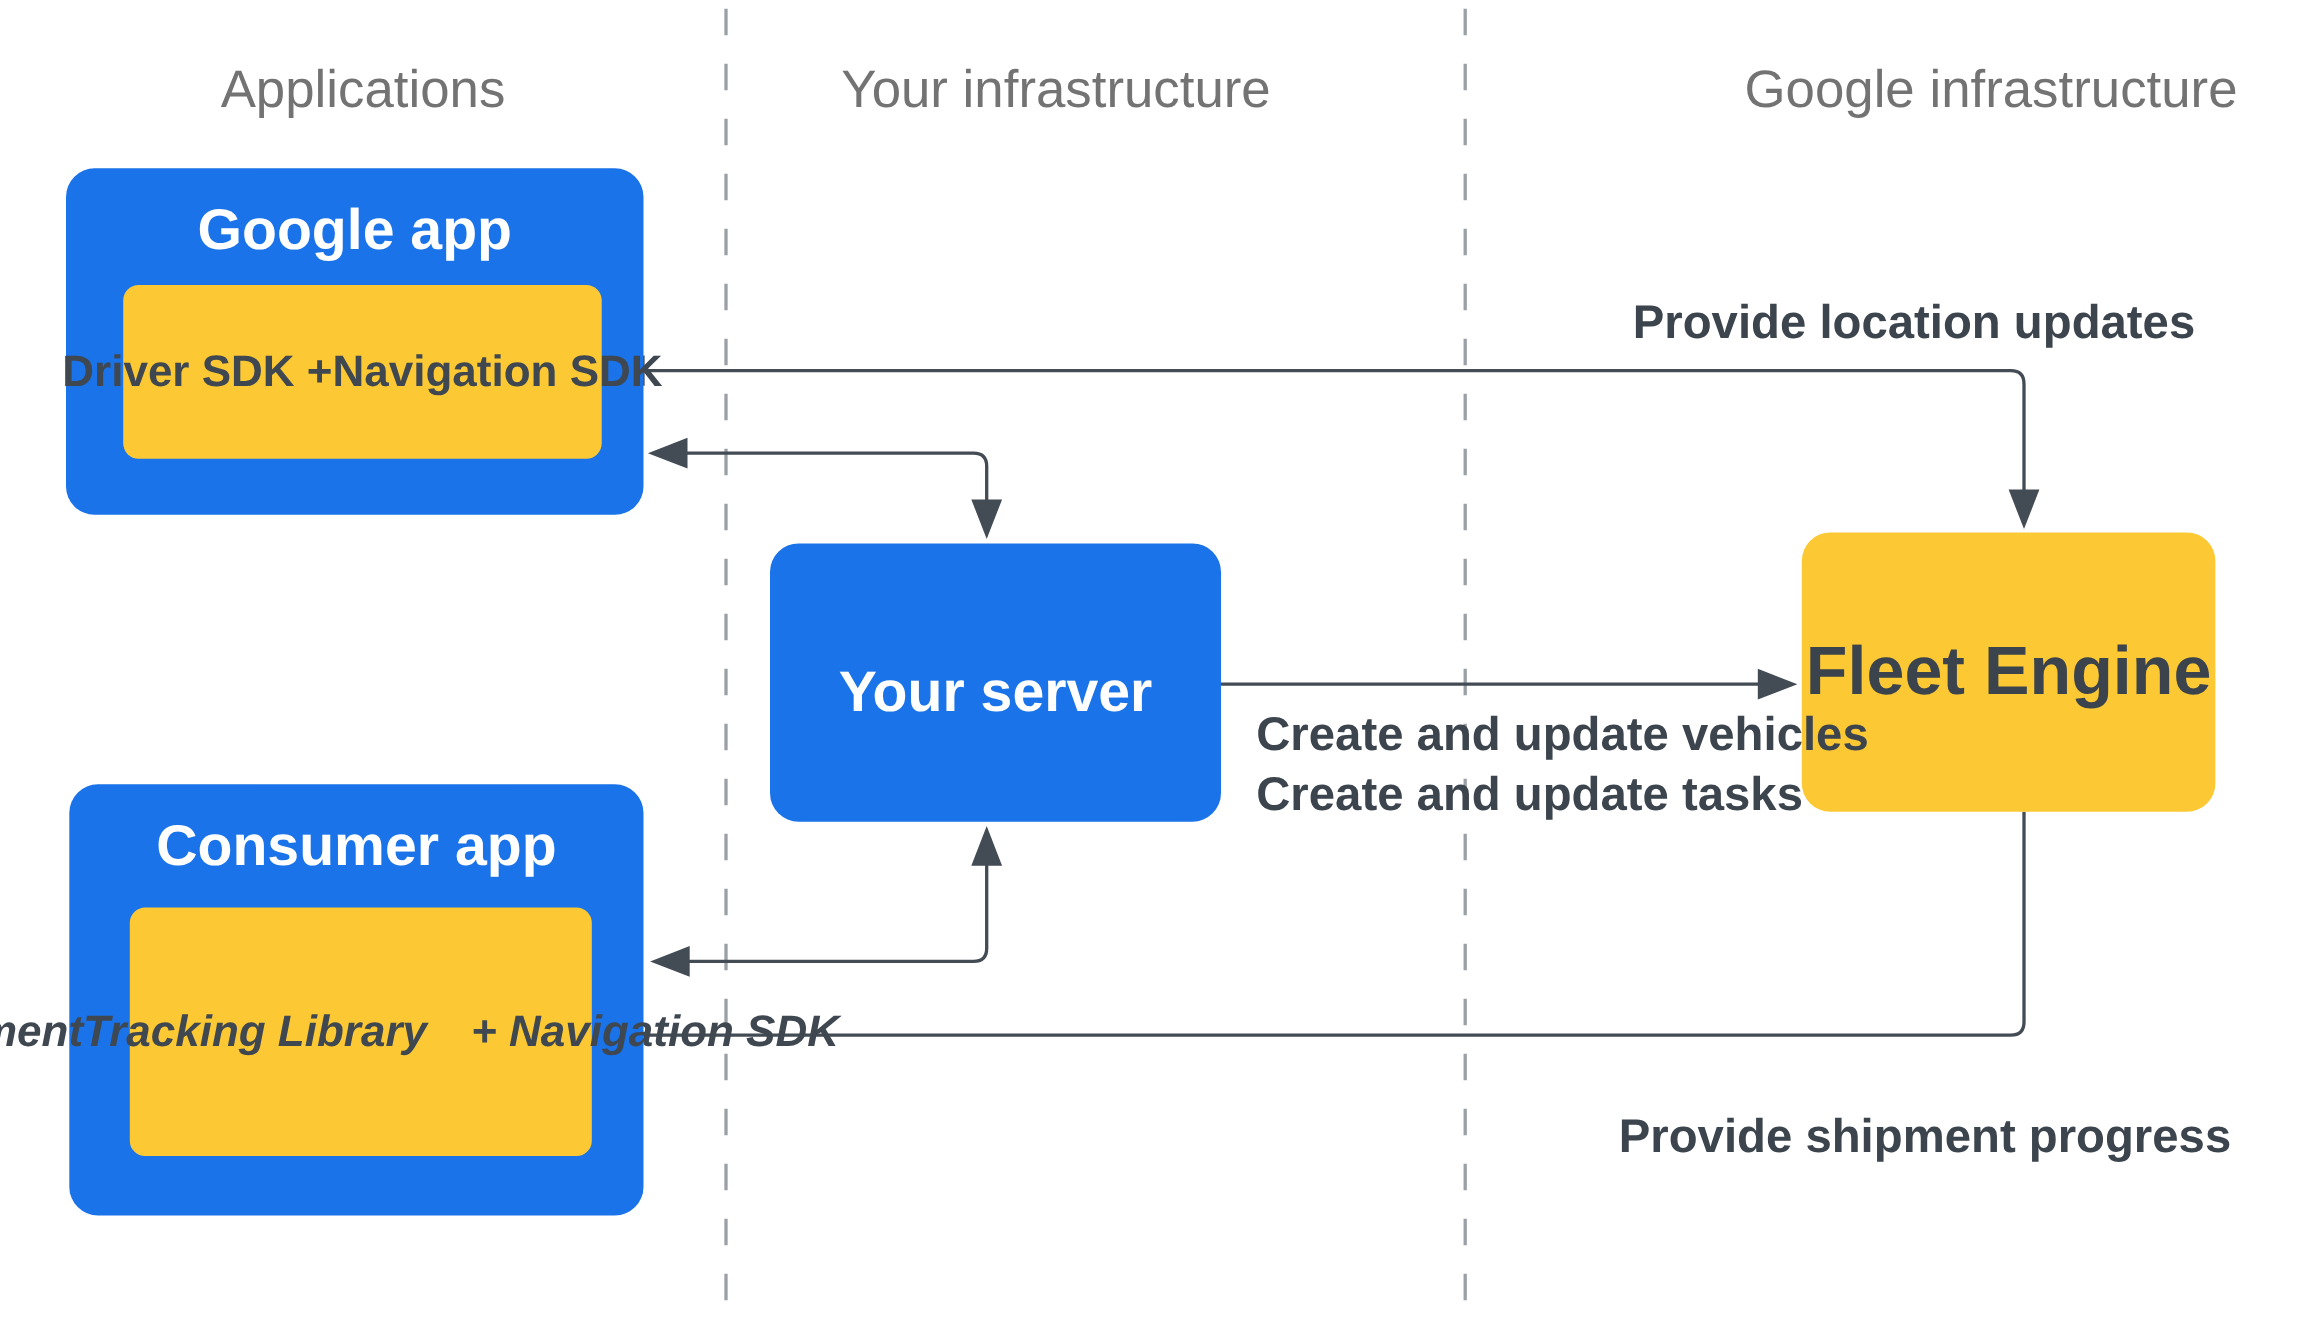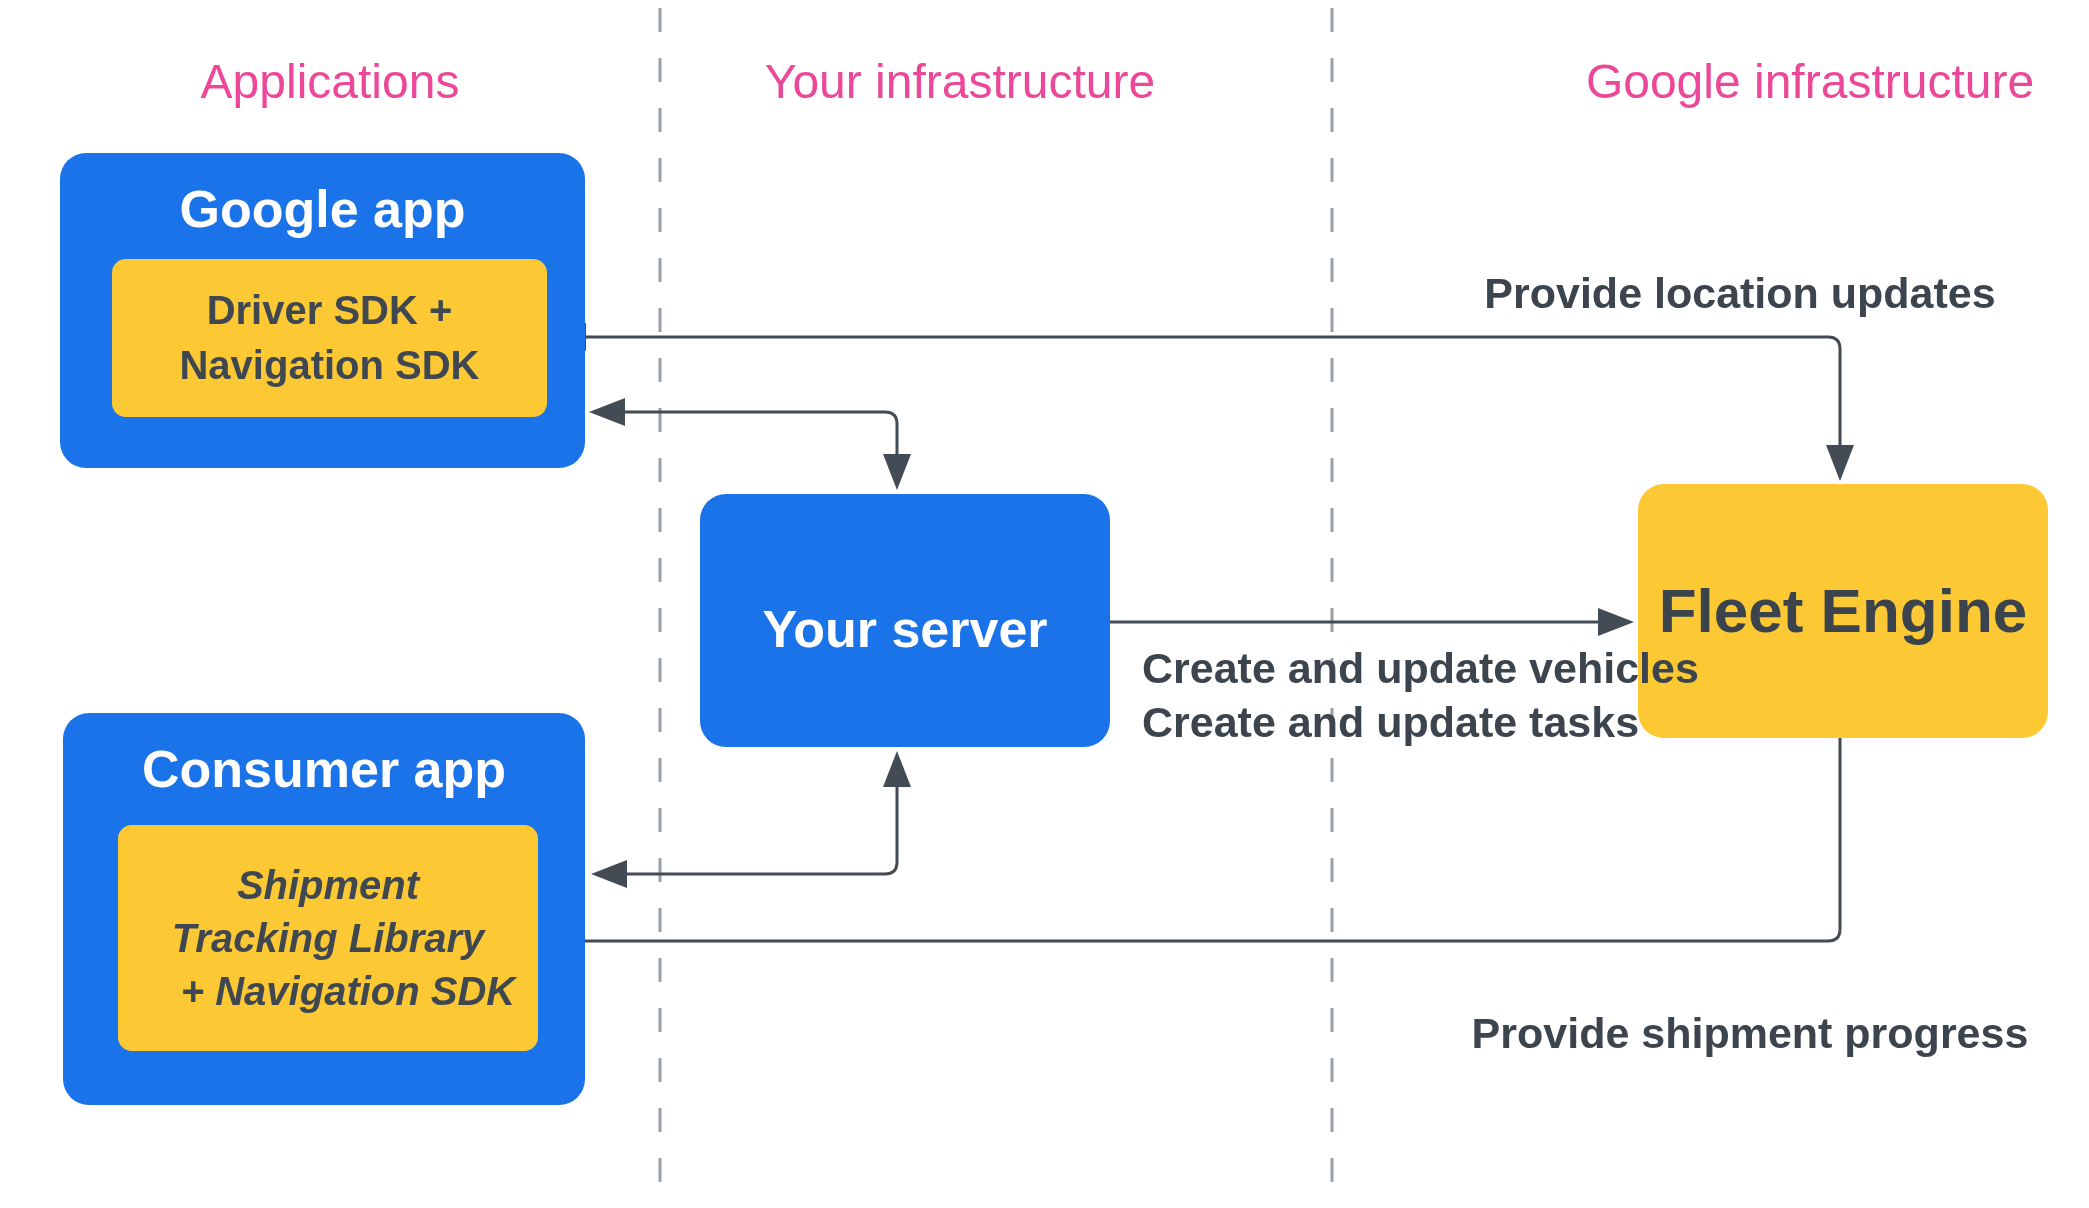--- a/index.html
+++ b/index.html
@@ -2,26 +2,26 @@
 <html><head>
 <meta charset="utf-8">
 <style>
   html,body{margin:0;padding:0;background:#ffffff;}
   #canvas{
     position:relative;width:2089px;height:1208px;background:#ffffff;overflow:hidden;
     font-family:"Liberation Sans","DejaVu Sans",sans-serif;
   }
   .col-header{
     position:absolute;top:52px;height:60px;line-height:60px;
-    font-size:48px;font-weight:400;color:#ec4899;text-align:center;white-space:nowrap;
+    font-size:48px;font-weight:400;color:#737373;text-align:center;white-space:nowrap;
   }
   #arrow-layer{position:absolute;left:0;top:0;width:2089px;height:1208px;}
   .node{position:absolute;box-sizing:border-box;}
   .blue-box{background:#1a73e8;border-radius:26px;}
-  .yellow-box{background:#fcc934;border-radius:14px;display:flex;flex-direction:column;justify-content:center;align-items:center;}
+  .yellow-box{background:#fcc934;border-radius:14px;display:flex;justify-content:center;align-items:center;}
   .box-title{
     width:100%;text-align:center;font-weight:700;color:#ffffff;font-size:52px;line-height:60px;
   }
   .blue-box .box-title{margin-top:26px;}
   .center-title{display:flex;align-items:center;justify-content:center;}
   .center-title .box-title{margin-top:16px;}
   .sdk-line{font-size:40px;line-height:55px;font-weight:700;color:#3f4750;text-align:center;white-space:nowrap;}
   .fleet-title{font-size:62px;line-height:70px;font-weight:700;color:#3b434c;text-align:center;width:100%;}
   .edge-label{
     position:absolute;font-size:43px;line-height:54px;font-weight:700;color:#3c444d;white-space:nowrap;
@@ -75,21 +75,21 @@
   </div>
   <div class="node yellow-box" style="left:112px;top:259px;width:435px;height:158px;">
     <div class="sdk-line">Driver SDK +</div>
     <div class="sdk-line">Navigation SDK</div>
   </div>
 
   <div class="node blue-box center-title" style="left:700px;top:494px;width:410px;height:253px;">
     <div class="box-title">Your server</div>
   </div>
 
-  <div class="node yellow-box" style="left:1638px;top:484px;width:410px;height:254px;border-radius:26px;">
+  <div class="node yellow-box" style="left:1638px;top:484px;width:376px;height:254px;border-radius:26px;">
     <div class="fleet-title">Fleet Engine</div>
   </div>
 
   <div class="node blue-box" style="left:63px;top:713px;width:522px;height:392px;">
     <div class="box-title">Consumer app</div>
   </div>
   <div class="node yellow-box" style="left:118px;top:825px;width:420px;height:226px;font-style:italic;">
     <div class="sdk-line" style="line-height:53px;">Shipment</div>
     <div class="sdk-line" style="line-height:53px;">Tracking Library</div>
     <div class="sdk-line" style="line-height:53px;margin-left:40px;">+ Navigation SDK</div>

